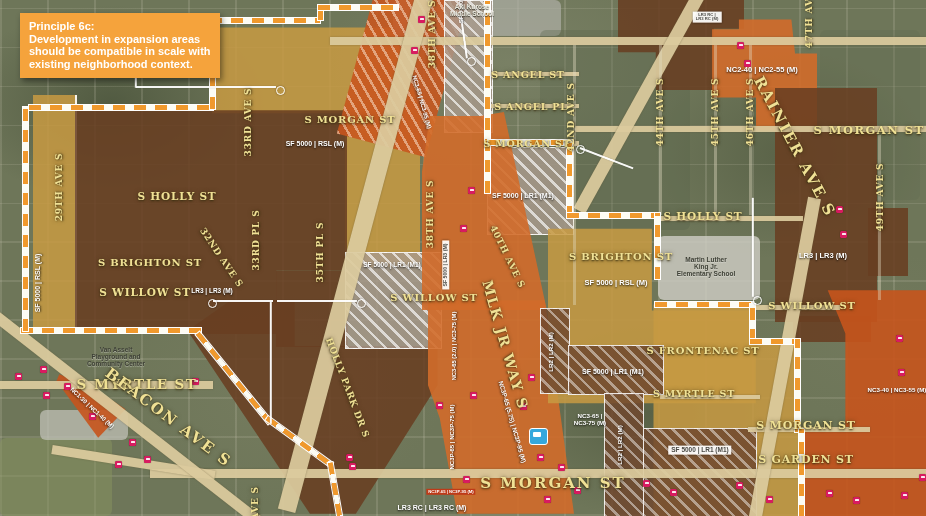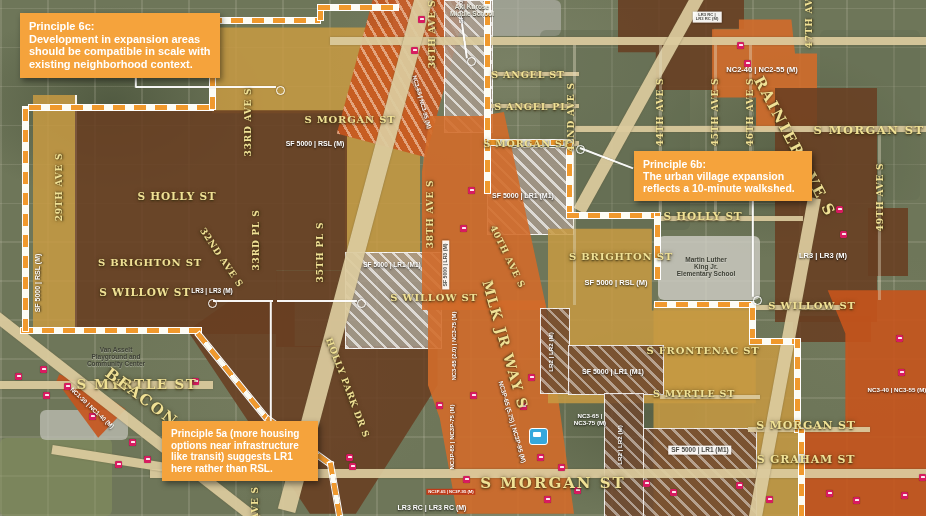--- a/index.html
+++ b/index.html
@@ -50,27 +50,20 @@
 </style>
 </head>
 <body>
 
 <div id="stage">
   <div id="grid"></div>
 
   <div class="callout" style="left:20px;top:13px;width:182px;font-size:11px;">
     <div>Principle 6c:</div>
     <div>Development in expansion areas should be compatible in scale with existing neighborhood context.</div>
-  </div>
-  <div class="callout" style="left:634px;top:151px;width:160px;font-size:10.5px;">
-    <div>Principle 6b:</div>
-    <div>The urban village expansion reflects a 10-minute walkshed.</div>
-  </div>
-  <div class="callout" style="left:162px;top:421px;width:138px;font-size:10px;">
-    <div>Principle 5a (more housing options near infrastructure like transit) suggests LR1 here rather than RSL.</div>
   </div>
 <div class="abs" style="left: 393px; top: 0px; width: 168px; height: 36px; background: rgb(180, 180, 172); opacity: 0.65; border-radius: 6px;"></div>
     <div class="abs" style="left: 658px; top: 236px; width: 102px; height: 64px; background: rgb(208, 206, 198); opacity: 0.8; border-radius: 6px;"></div>
     <div class="abs" style="left: 0px; top: 438px; width: 112px; height: 78px; background: rgb(135, 147, 95); opacity: 0.5; border-radius: 6px;"></div>
     <div class="abs" style="left: 40px; top: 410px; width: 88px; height: 30px; background: rgb(196, 196, 188); opacity: 0.7; border-radius: 6px;"></div>
     <div class="abs" style="left: 540px; top: 30px; width: 150px; height: 200px; background: rgb(90, 101, 74); opacity: 0.35; border-radius: 6px;"></div>
     <div class="abs" style="left: 820px; top: 30px; width: 100px; height: 170px; background: rgb(96, 107, 78); opacity: 0.3; border-radius: 6px;"></div>
     <div class="abs" style="left: 560px; top: 300px; width: 120px; height: 110px; background: rgb(98, 109, 78); opacity: 0.3; border-radius: 6px;"></div>
     <div class="abs gold" style="left: 33px; top: 95px; width: 42px; height: 237px; border-right: 2px solid rgba(255, 255, 255, 0.9);"></div>
     <div class="abs gold" style="left: 212px; top: 20px; width: 208px; height: 252px; clip-path: polygon(0px 3%, 87% 3%, 100% 36%, 100% 98%, 64% 98%, 64% 37%, 0px 37%);"></div>
@@ -199,21 +192,21 @@
     <div class="lbl st" style="left: 703px; top: 217px; font-size: 10.5px; transform: translate(-50%, -50%) rotate(0deg);">S HOLLY ST</div>
     <div class="lbl st" style="left: 150px; top: 263px; font-size: 10px; transform: translate(-50%, -50%) rotate(0deg);">S BRIGHTON ST</div>
     <div class="lbl st" style="left: 621px; top: 257px; font-size: 10px; transform: translate(-50%, -50%) rotate(0deg);">S BRIGHTON ST</div>
     <div class="lbl st" style="left: 145px; top: 293px; font-size: 10.5px; transform: translate(-50%, -50%) rotate(0deg);">S WILLOW ST</div>
     <div class="lbl st" style="left: 434px; top: 298px; font-size: 10px; transform: translate(-50%, -50%) rotate(0deg);">S WILLOW ST</div>
     <div class="lbl st" style="left: 812px; top: 306px; font-size: 10px; transform: translate(-50%, -50%) rotate(0deg);">S WILLOW ST</div>
     <div class="lbl st" style="left: 137px; top: 384px; font-size: 13.5px; transform: translate(-50%, -50%) rotate(0deg); letter-spacing: 1.5px;">S MYRTLE ST</div>
     <div class="lbl st" style="left: 694px; top: 394px; font-size: 9.5px; transform: translate(-50%, -50%) rotate(0deg);">S MYRTLE ST</div>
     <div class="lbl st" style="left: 703px; top: 351px; font-size: 10px; transform: translate(-50%, -50%) rotate(0deg);">S FRONTENAC ST</div>
     <div class="lbl st" style="left: 806px; top: 426px; font-size: 11px; transform: translate(-50%, -50%) rotate(0deg);">S MORGAN ST</div>
-    <div class="lbl st" style="left: 806px; top: 460px; font-size: 11px; transform: translate(-50%, -50%) rotate(0deg);">S GRAHAM ST</div>
+    <div class="lbl st" style="left: 806px; top: 460px; font-size: 11px; transform: translate(-50%, -50%) rotate(0deg);">S GARDEN ST</div>
     <div class="lbl st" style="left: 553px; top: 484px; font-size: 15px; transform: translate(-50%, -50%) rotate(0deg); letter-spacing: 2px;">S MORGAN ST</div>
     <div class="lbl st" style="left: 505px; top: 345px; font-size: 14px; transform: translate(-50%, -50%) rotate(74deg); letter-spacing: 1.5px;">MLK JR WAY S</div>
     <div class="lbl st" style="left: 794px; top: 147px; font-size: 15px; transform: translate(-50%, -50%) rotate(62deg); letter-spacing: 2px;">RAINIER AVE S</div>
     <div class="lbl st" style="left: 168px; top: 418px; font-size: 15px; transform: translate(-50%, -50%) rotate(37deg); letter-spacing: 2px;">BEACON AVE S</div>
     <div class="lbl st" style="left: 347px; top: 388px; font-size: 9px; transform: translate(-50%, -50%) rotate(69deg);">HOLLY PARK DR S</div>
     <div class="lbl st" style="left: 60px; top: 187px; font-size: 9px; transform: translate(-50%, -50%) rotate(-90deg);">29TH AVE S</div>
     <div class="lbl st" style="left: 249px; top: 122px; font-size: 9px; transform: translate(-50%, -50%) rotate(-90deg);">33RD AVE S</div>
     <div class="lbl st" style="left: 257px; top: 240px; font-size: 9px; transform: translate(-50%, -50%) rotate(-90deg);">33RD PL S</div>
     <div class="lbl st" style="left: 221px; top: 258px; font-size: 9px; transform: translate(-50%, -50%) rotate(56deg);">32ND AVE S</div>
     <div class="lbl st" style="left: 321px; top: 252px; font-size: 9px; transform: translate(-50%, -50%) rotate(-90deg);">35TH PL S</div>

